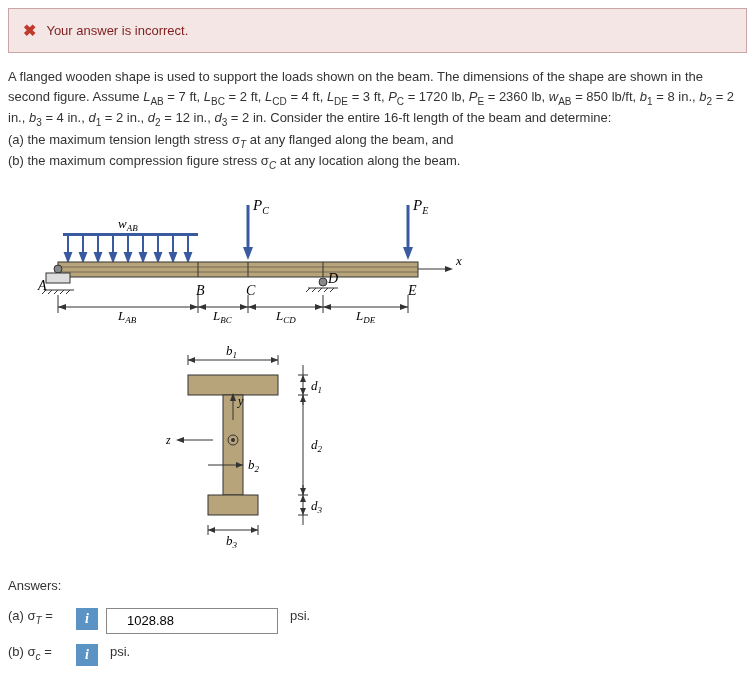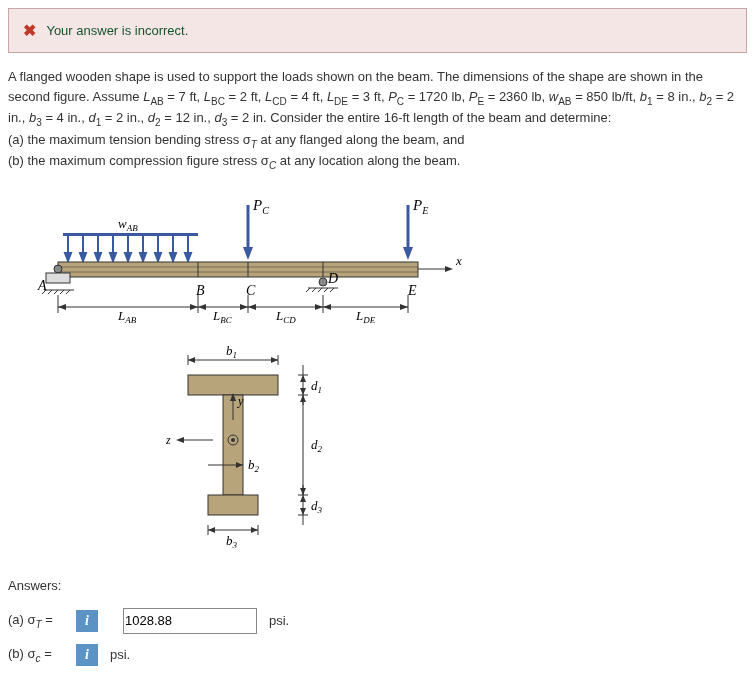--- a/index.html
+++ b/index.html
@@ -19,21 +19,21 @@
       display: flex;
       align-items: center;
       gap: 10px;
     }
     .alert-x {
       color: #c0392b;
       font-weight: bold;
       font-size: 16px;
     }
     .alert-text {
-      color: #14532d;
+      color: #7f1d1d;
     }
     .problem-text {
       line-height: 1.5;
       margin-bottom: 10px;
       margin-top: 12px;
     }
     .sub {
       font-size: 10px;
       vertical-align: sub;
     }
@@ -47,21 +47,20 @@
       display: block;
     }
     .section-figure {
       margin: 5px 0 20px 150px;
     }
     .answers-label {
       margin: 15px 0;
     }
     .answer-row {
       display: flex;
-      align-items: center;
       gap: 8px;
       margin-bottom: 10px;
     }
     .answer-label {
       width: 60px;
     }
     .info-icon {
       background: #5a93c4;
       color: white;
       width: 22px;
@@ -69,41 +68,40 @@
       display: inline-flex;
       align-items: center;
       justify-content: center;
       font-style: italic;
       font-weight: bold;
       font-family: serif;
       font-size: 14px;
     }
     .answer-input {
       border: 1px solid #888;
-      padding: 4px 1px;
+      padding: 4px 20px;
       width: 130px;
       height: 16px;
       font-size: 13px;
-      margin-left: 17px;
     }
     .unit {
       margin-left: 4px;
     }
   </style>
 </head>
 <body>
 
 <div class="alert-box">
   <span class="alert-x">✖</span>
   <span class="alert-text">Your answer is incorrect.</span>
 </div>
 
 <div class="problem-text">
   <span>A flanged wooden shape is used to support the loads shown on the beam. The dimensions of the shape are shown in the second figure. Assume </span><span class="italic">L</span><span class="sub">AB</span><span> = 7 ft, </span><span class="italic">L</span><span class="sub">BC</span><span> = 2 ft, </span><span class="italic">L</span><span class="sub">CD</span><span> = 4 ft, </span><span class="italic">L</span><span class="sub">DE</span><span> = 3 ft, </span><span class="italic">P</span><span class="sub">C</span><span> = 1720 lb, </span><span class="italic">P</span><span class="sub">E</span><span> = 2360 lb, </span><span class="italic">w</span><span class="sub">AB</span><span> = 850 lb/ft, </span><span class="italic">b</span><span class="sub">1</span><span> = 8 in., </span><span class="italic">b</span><span class="sub">2</span><span> = 2 in., </span><span class="italic">b</span><span class="sub">3</span><span> = 4 in., </span><span class="italic">d</span><span class="sub">1</span><span> = 2 in., </span><span class="italic">d</span><span class="sub">2</span><span> = 12 in., </span><span class="italic">d</span><span class="sub">3</span><span> = 2 in. </span><span>Consider the entire 16-ft length of the beam and determine:</span><br>
-  <span>(a) the maximum tension bending stress σ</span><span class="sub italic">T</span><span> at any flanged along the beam, and</span><br>
+  <span>(a) the maximum tension length stress σ</span><span class="sub italic">T</span><span> at any flanged along the beam, and</span><br>
   <span>(b) the maximum compression figure stress σ</span><span class="sub italic">C</span><span> at any location along the beam.</span>
 </div>
 
 <div class="beam-figure">
 <svg width="460" height="140" viewBox="0 0 460 140">
 
   <line x1="230" y1="10" x2="230" y2="60" stroke="#3a5aa0" stroke-width="3"></line>
   <polygon points="230,65 225,52 235,52" fill="#3a5aa0"></polygon>
   <text x="235" y="15" font-style="italic" font-family="serif" font-size="15"><tspan>P</tspan><tspan font-size="10" dy="4">C</tspan></text>
 

